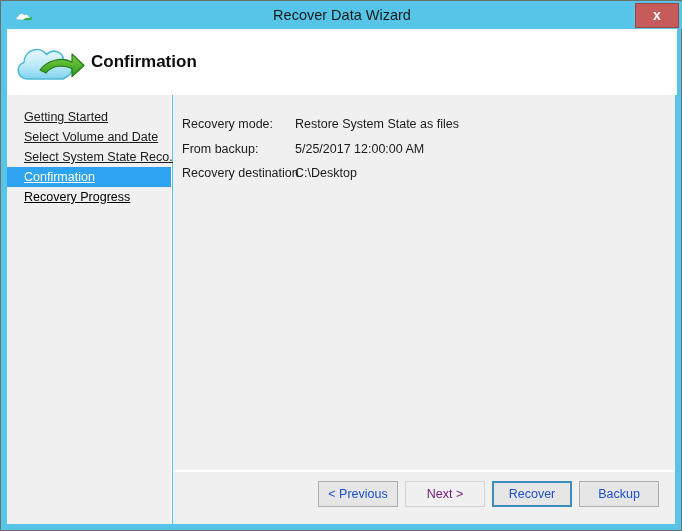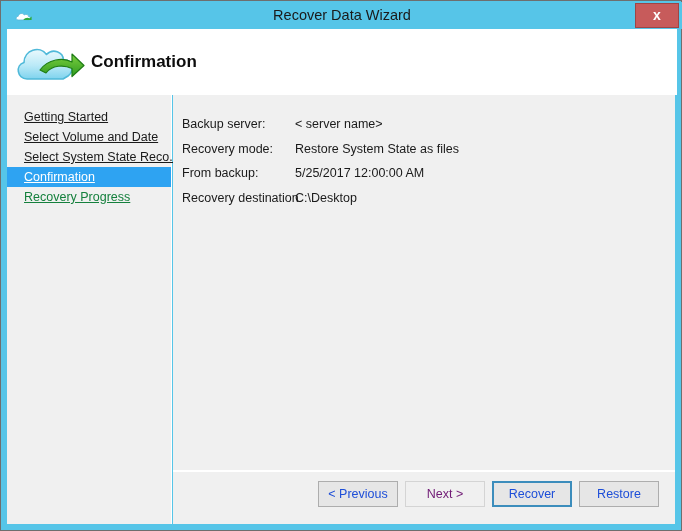--- a/index.html
+++ b/index.html
@@ -108,21 +108,21 @@
     white-space: nowrap;
     cursor: default;
     text-decoration: underline;
   }
   .nav-item.first { margin-top: 12px; }
   .nav-item.selected {
     background: #2ea3f2;
     color: #ffffff;
   }
   .nav-item.disabled {
-    color: #15803d;
+    color: #000000;
   }
 
   #content {
     position: absolute;
     left: 172px; top: 94px;
     right: 6px;
     bottom: 6px;
     background: #f0f0f0;
   }
 
@@ -236,33 +236,30 @@
     <div class="nav-item">Select Volume and Date</div>
     <div class="nav-item">Select System State Reco...</div>
     <div class="nav-item selected">Confirmation</div>
     <div class="nav-item disabled">Recovery Progress</div>
   </div>
 
   <div id="content">
 
     <div id="details">
       <div class="detail-row">
-        <span class="detail-label">Backup server:</span><span class="detail-value">&lt; server name&gt;</span>
-      </div>
-      <div class="detail-row">
         <span class="detail-label">Recovery mode:</span><span class="detail-value">Restore System State as files</span>
       </div>
       <div class="detail-row">
         <span class="detail-label">From backup:</span><span class="detail-value">5/25/2017 12:00:00 AM</span>
       </div>
       <div class="detail-row">
         <span class="detail-label">Recovery destination</span><span class="detail-value">C:\Desktop</span>
       </div>
     </div>
 
     <div id="footer-sep"></div>
 
     <div id="buttons">
-      <button class="btn">&lt; Previous</button><button class="btn disabled" disabled="">Next &gt;</button><button class="btn focused">Recover</button><button class="btn">Restore</button>
+      <button class="btn">&lt; Previous</button><button class="btn disabled" disabled="">Next &gt;</button><button class="btn focused">Recover</button><button class="btn">Backup</button>
     </div>
 
   </div>
 </div>
 
 </body></html>

